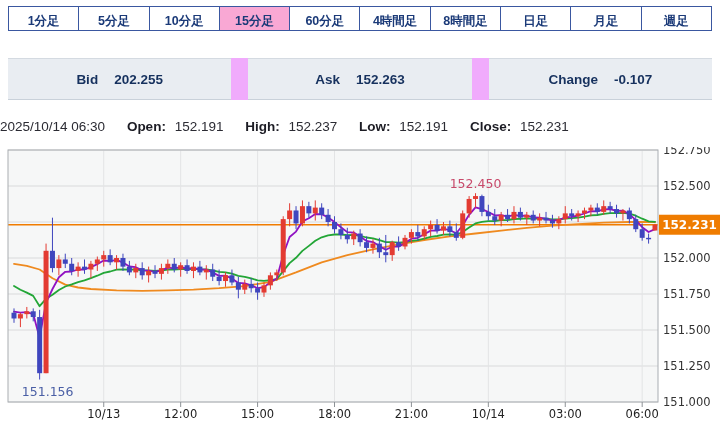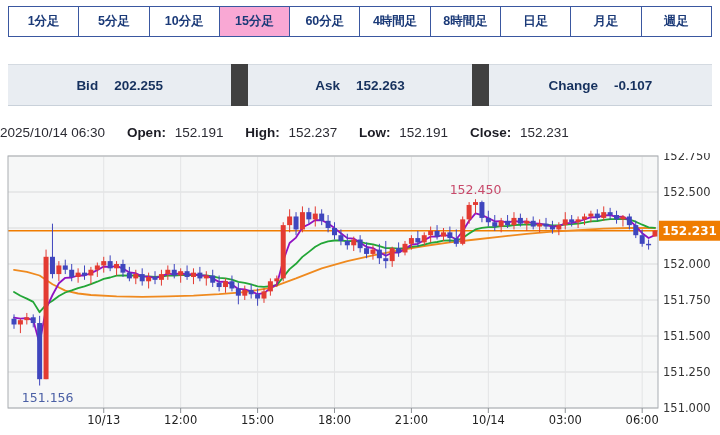--- a/index.html
+++ b/index.html
@@ -1,27 +1,27 @@
 <!DOCTYPE html>
 <html><head>
 <meta charset="utf-8">
 <style>
   html,body{margin:0;padding:0;background:#ffffff;}
   body{width:720px;height:435px;overflow:hidden;font-family:"Liberation Sans",sans-serif;-webkit-font-smoothing:antialiased;}
 
   
-  .toolbar{display:flex;margin:6px 8px 0 8px;height:31px;}
+  .toolbar{display:flex;margin:6px 8px 0 8px;height:25px;}
   .tf-btn{flex:1 1 0;background:#ffffff;border:1px solid #3a57a0;margin-left:-1px;
           color:#1b3a78;font-weight:bold;font-size:12.5px;font-family:"Liberation Sans",sans-serif;
           padding:0;cursor:pointer;line-height:29px;}
   .tf-btn:first-child{margin-left:0;}
   .tf-btn.selected{background:#f9a8d4;}
 
   
-  .quote-bar{display:flex;gap:17px;margin:27px 8px 0 8px;height:42px;background:#404040;}
+  .quote-bar{display:flex;gap:17px;margin:27px 8px 0 8px;height:42px;background:#f0abfc;}
   .quote-cell{flex:1 1 0;background:#e9edf2;border-top:1px solid #d4dae1;border-bottom:1px solid #c9d1da;
               display:flex;align-items:center;justify-content:center;gap:16px;}
   .q-label,.q-value{color:#16315e;font-weight:bold;font-size:13.5px;}
 
   
   .ohlc-row{margin:19px 0 0 0;font-size:13.5px;color:#2b2b33;white-space:nowrap;}
   .ohlc-row .dt{margin-right:18px;}
   .ohlc-row .lbl{font-weight:bold;color:#1c1c24;margin-right:5px;}
   .ohlc-row .val{margin-right:18px;}
 

